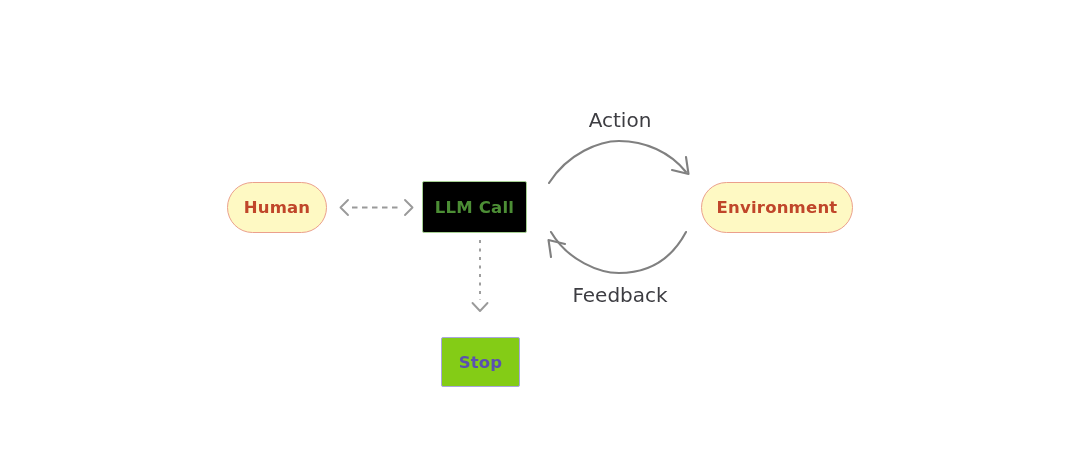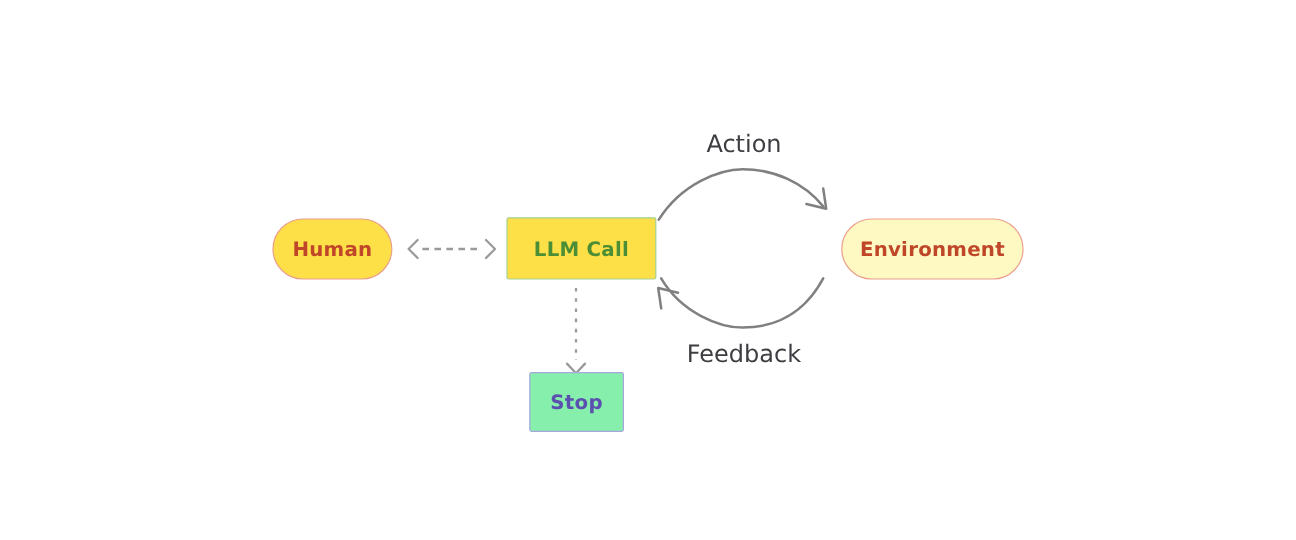--- a/index.html
+++ b/index.html
@@ -38,34 +38,34 @@
     letter-spacing: 0.2px;
     white-space: nowrap;
   }
 
   
   #node-human {
     left: 227px;
     top: 182px;
     width: 100px;
     height: 51px;
-    background: #fde047;
+    background: #fef9c3;
     border: 1.4px solid #eba08c;
     border-radius: 26px;
     color: #c0462a;
     font-size: 16.5px;
   }
 
   
   #node-llm {
     left: 422px;
     top: 181px;
-    width: 125px;
+    width: 105px;
     height: 52px;
-    background: #fde047;
+    background: #000000;
     border: 1.4px solid #a5cf92;
     border-radius: 2px;
     color: #4c8e35;
     font-size: 16.5px;
   }
 
   
   #node-environment {
     left: 701px;
     top: 182px;
@@ -74,24 +74,24 @@
     background: #fef9c3;
     border: 1.4px solid #eba08c;
     border-radius: 26px;
     color: #c0462a;
     font-size: 16.5px;
   }
 
   
   #node-stop {
     left: 441px;
-    top: 310px;
+    top: 337px;
     width: 79px;
     height: 50px;
-    background: #86efac;
+    background: #84cc16;
     border: 1.4px solid #a9a6dd;
     border-radius: 2px;
     color: #5b50b0;
     font-size: 16.5px;
   }
 
   .edge-label {
     position: absolute;
     color: #3d3d42;
     font-size: 20px;

